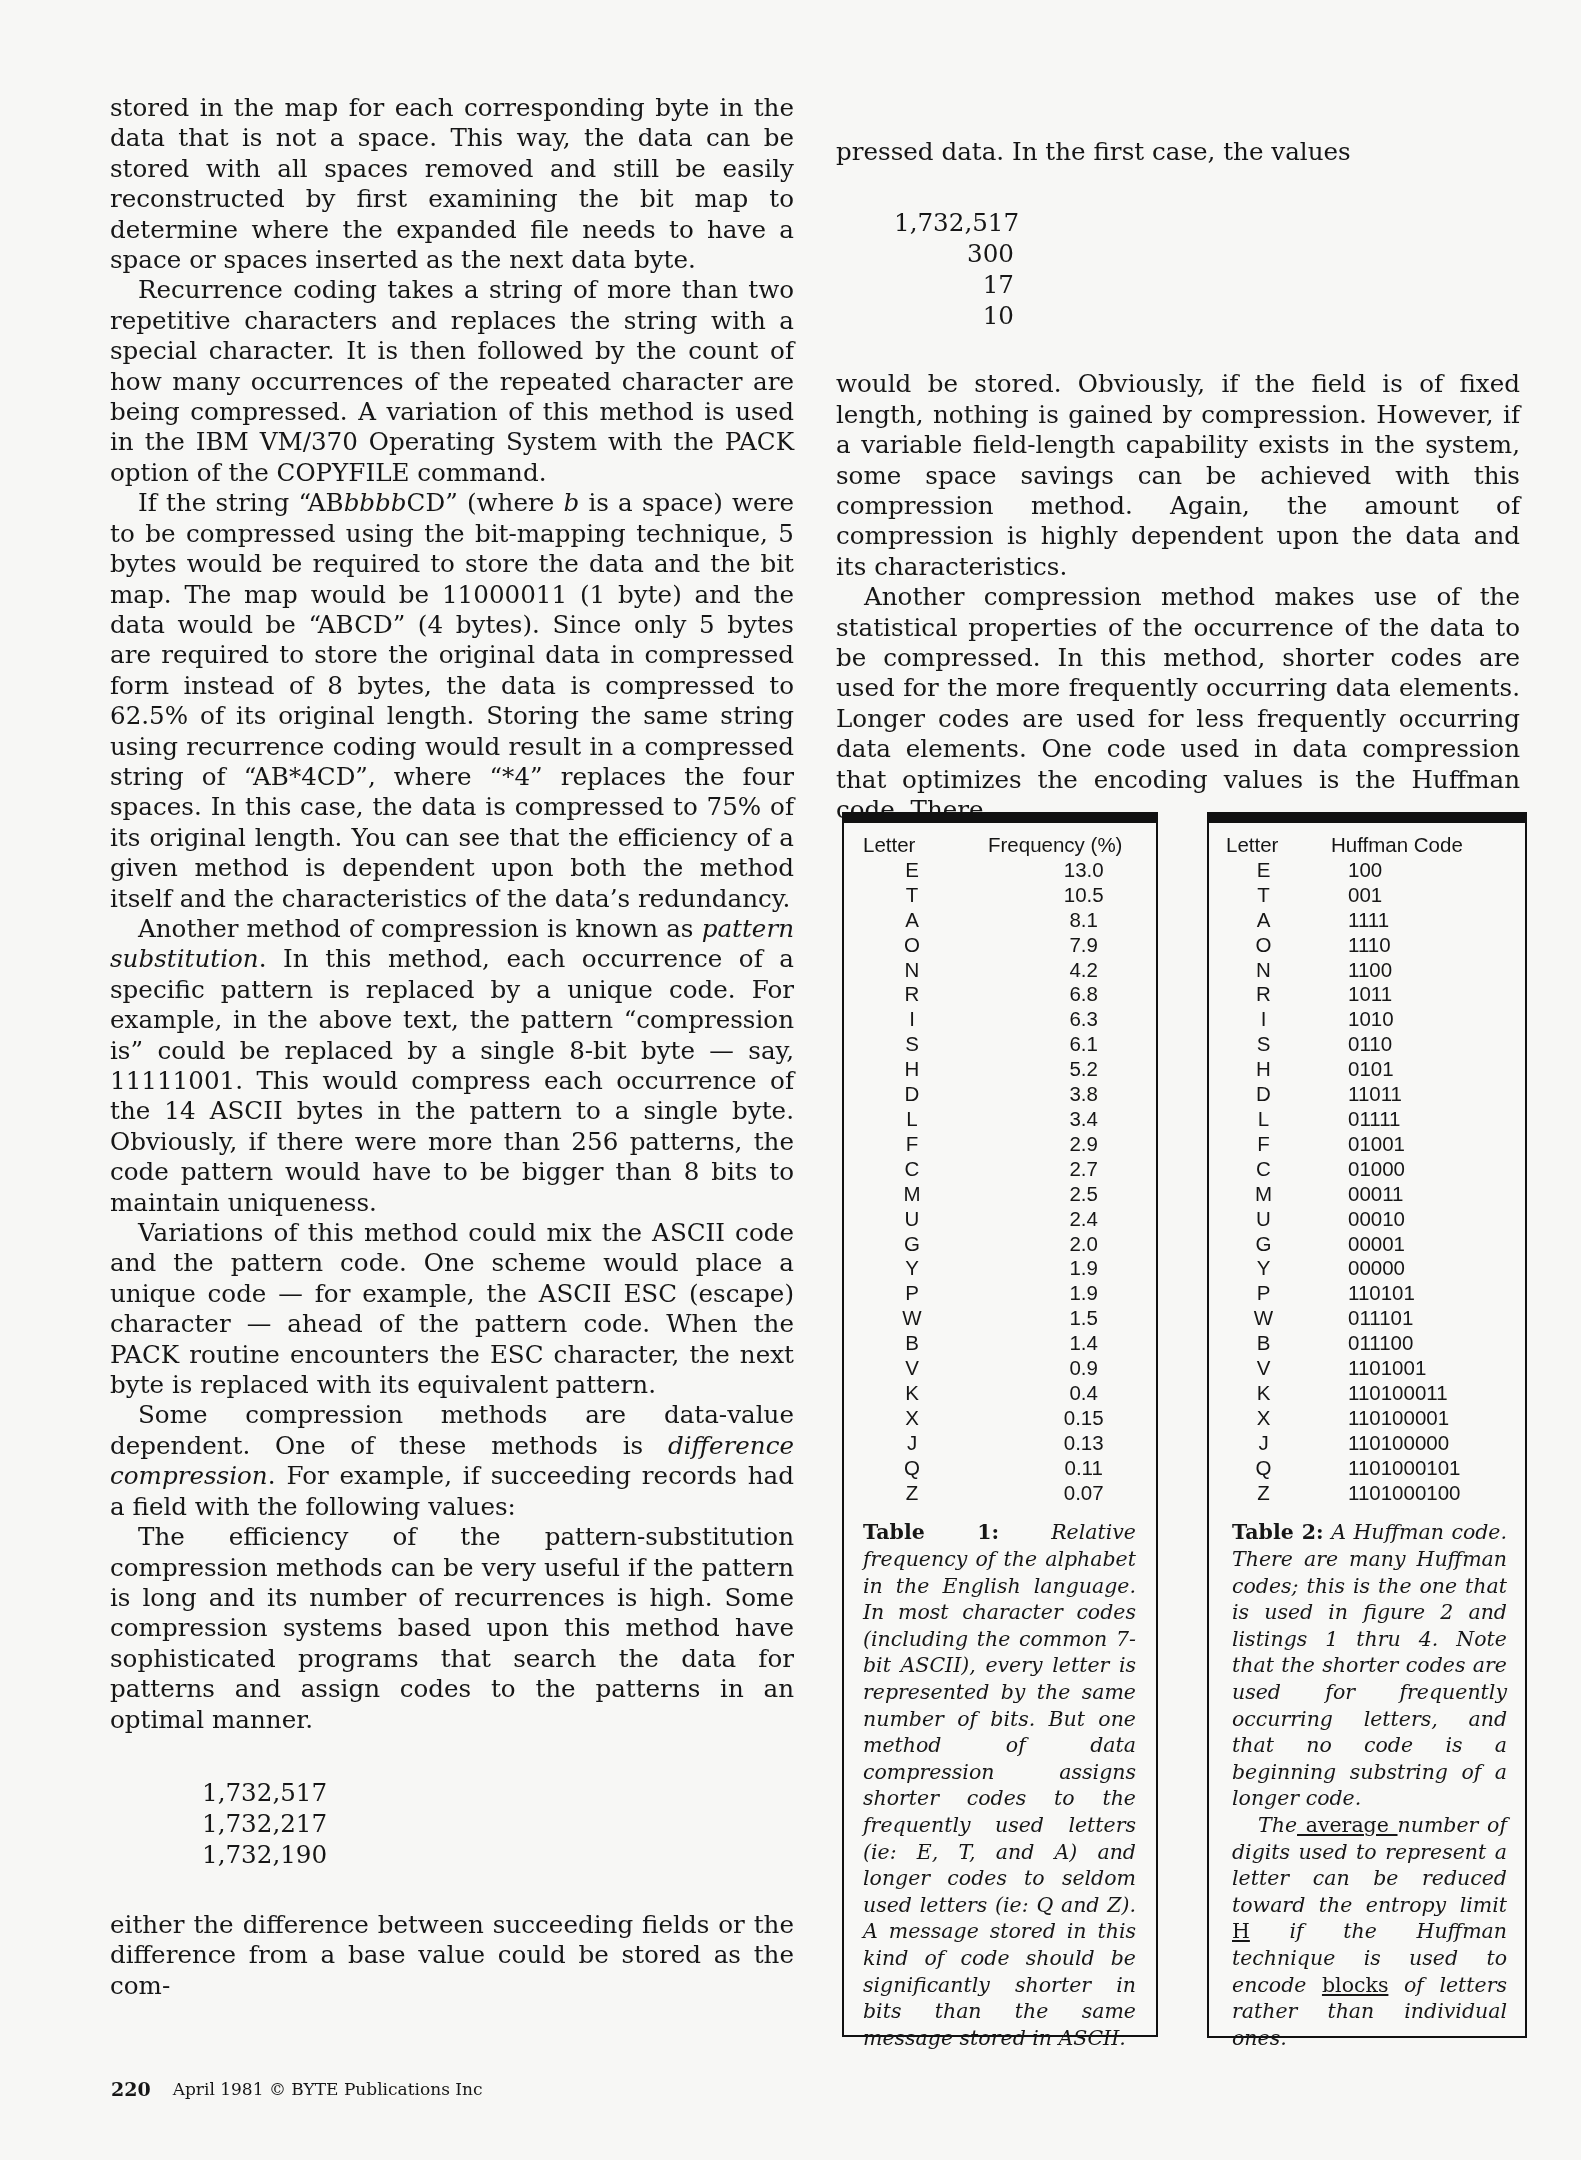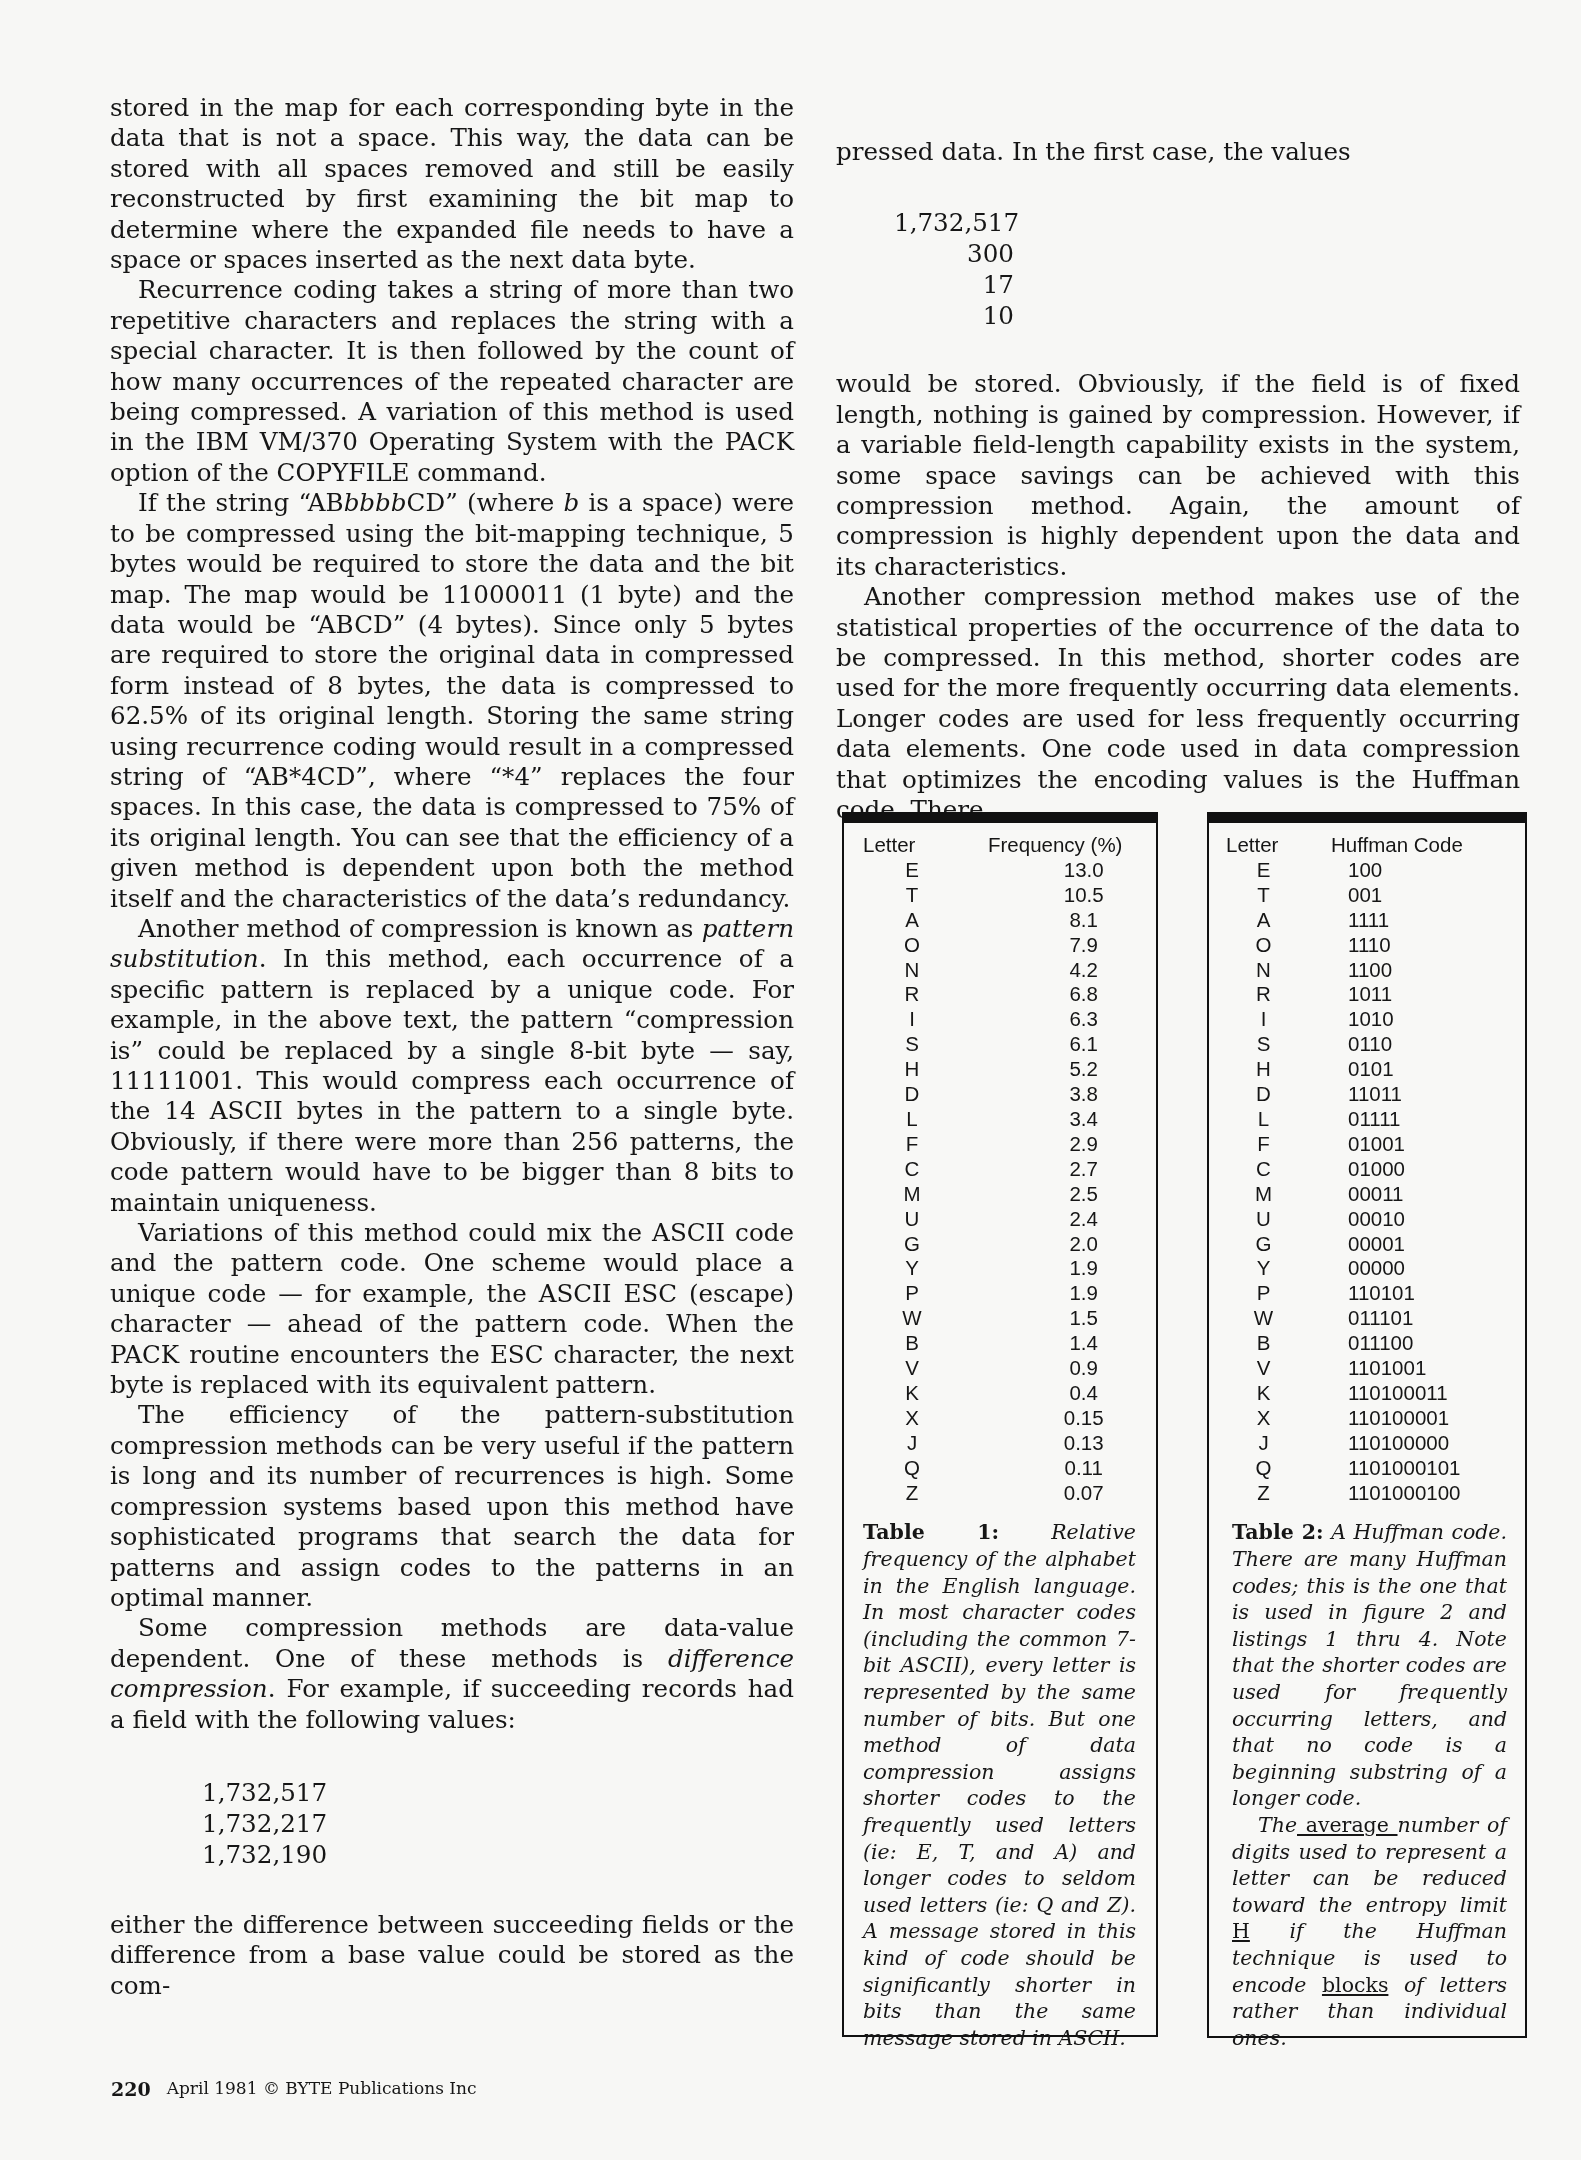--- a/index.html
+++ b/index.html
@@ -14,21 +14,21 @@
   .col p { margin: 0; text-indent: 0; }
   .col p.ind { text-indent: 28px; }
   .col p.cont { text-indent: 0; }
   .col em { font-style: italic; }
   .numlist { margin: 0; padding: 0; list-style: none; }
   .numlist li { line-height: 31px; }
   .left-nums { margin: 42px 0 40px 92px; }
   .right-nums { margin: 40px 0 38px 58px; width: 120px; }
   .right-nums li { text-align: right; }
   .right-nums li:first-child { text-align: left; }
-  .footer { position: absolute; left: 111px; top: 2078px; font-size: 17px; display: flex; align-items: flex-start; gap: 16px; }
+  .footer { position: absolute; left: 111px; top: 2078px; font-size: 17px; display: flex; align-items: center; gap: 22px; }
   .footer .pnum { font-weight: bold; font-size: 19px; }
   .tbox {
     position: absolute; border: 2px solid #111; border-top: 11px solid #111;
     border-radius: 0; background: #f8f8f6; box-sizing: border-box;
   }
   .tbox1 { left: 842px; top: 812px; width: 316px; height: 1225px; }
   .tbox2 { left: 1207px; top: 812px; width: 320px; height: 1226px; }
   .tbl { font-family: "Liberation Sans", "DejaVu Sans", sans-serif; font-size: 20.5px; line-height: 24.9px; margin: 10px 0 0 0; border-collapse: collapse; }
   .tbl td, .tbl th { padding: 0; font-weight: normal; white-space: nowrap; }
   .tbox1 .tbl th.c1 { text-align: left; padding-left: 19px; width: 98px; }
@@ -49,22 +49,22 @@
 </style>
 </head>
 <body>
 
 <div class="col col-left">
   <p>stored in the map for each corresponding byte in the data that is not a space. This way, the data can be stored with all spaces removed and still be easily reconstructed by first examining the bit map to determine where the expanded file needs to have a space or spaces inserted as the next data byte.</p>
   <p class="ind">Recurrence coding takes a string of more than two repetitive characters and replaces the string with a special character. It is then followed by the count of how many occurrences of the repeated character are being compressed. A variation of this method is used in the IBM VM/370 Operating System with the PACK option of the COPYFILE command.</p>
   <p class="ind"><span>If the string “AB</span><em>bbbb</em><span>CD” (where </span><em>b</em><span> is a space) were to be compressed using the bit-mapping technique, 5 bytes would be required to store the data and the bit map. The map would be 11000011 (1 byte) and the data would be “ABCD” (4 bytes). Since only 5 bytes are required to store the original data in compressed form instead of 8 bytes, the data is compressed to 62.5% of its original length. Storing the same string using recurrence coding would result in a compressed string of “AB*4CD”, where “*4” replaces the four spaces. In this case, the data is compressed to 75% of its original length. You can see that the efficiency of a given method is dependent upon both the method itself and the characteristics of the data’s redundancy.</span></p>
   <p class="ind"><span>Another method of compression is known as </span><em>pattern substitution</em><span>. In this method, each occurrence of a specific pattern is replaced by a unique code. For example, in the above text, the pattern “compression is” could be replaced by a single 8-bit byte — say, 11111001. This would compress each occurrence of the 14 ASCII bytes in the pattern to a single byte. Obviously, if there were more than 256 patterns, the code pattern would have to be bigger than 8 bits to maintain uniqueness.</span></p>
   <p class="ind">Variations of this method could mix the ASCII code and the pattern code. One scheme would place a unique code — for example, the ASCII ESC (escape) character — ahead of the pattern code. When the PACK routine encounters the ESC character, the next byte is replaced with its equivalent pattern.</p>
+  <p class="ind"><span>Some compression methods are data-value dependent. One of these methods is </span><em>difference compression</em><span>. For example, if succeeding records had a field with the following values:</span></p>
   <p class="ind">The efficiency of the pattern-substitution compression methods can be very useful if the pattern is long and its number of recurrences is high. Some compression systems based upon this method have sophisticated programs that search the data for patterns and assign codes to the patterns in an optimal manner.</p>
-  <p class="ind"><span>Some compression methods are data-value dependent. One of these methods is </span><em>difference compression</em><span>. For example, if succeeding records had a field with the following values:</span></p>
   <ul class="numlist left-nums">
     <li>1,732,517</li>
     <li>1,732,217</li>
     <li>1,732,190</li>
   </ul>
   <p class="cont">either the difference between succeeding fields or the difference from a base value could be stored as the com-</p>
 </div>
 
 <div class="col col-right">
   <p class="cont">pressed data. In the first case, the values</p>

